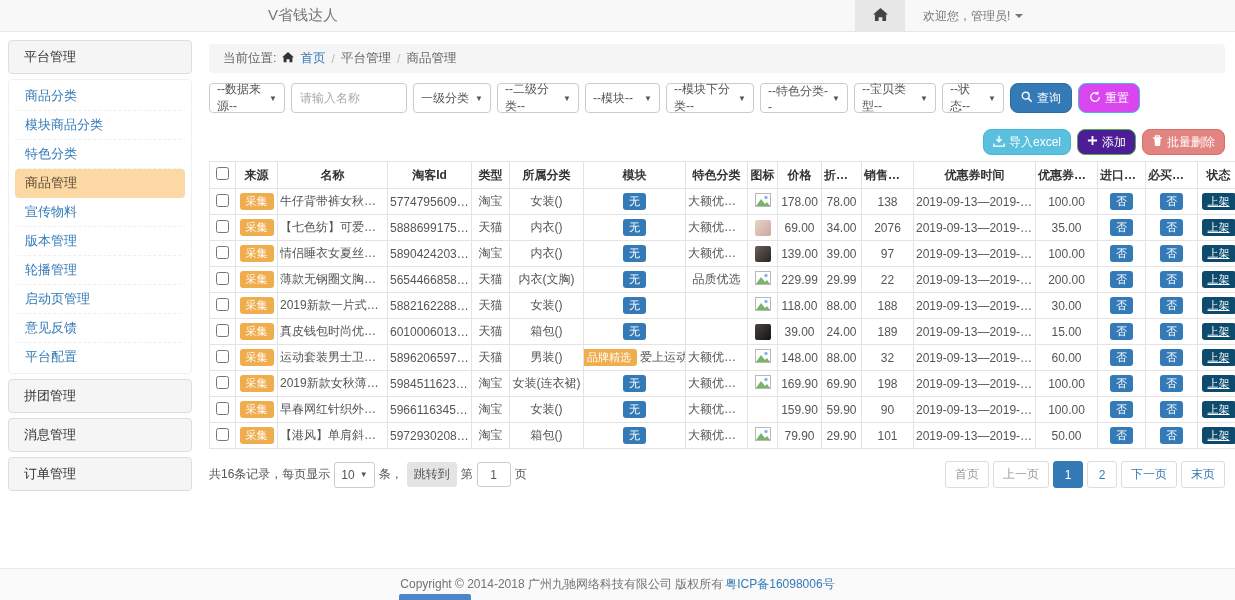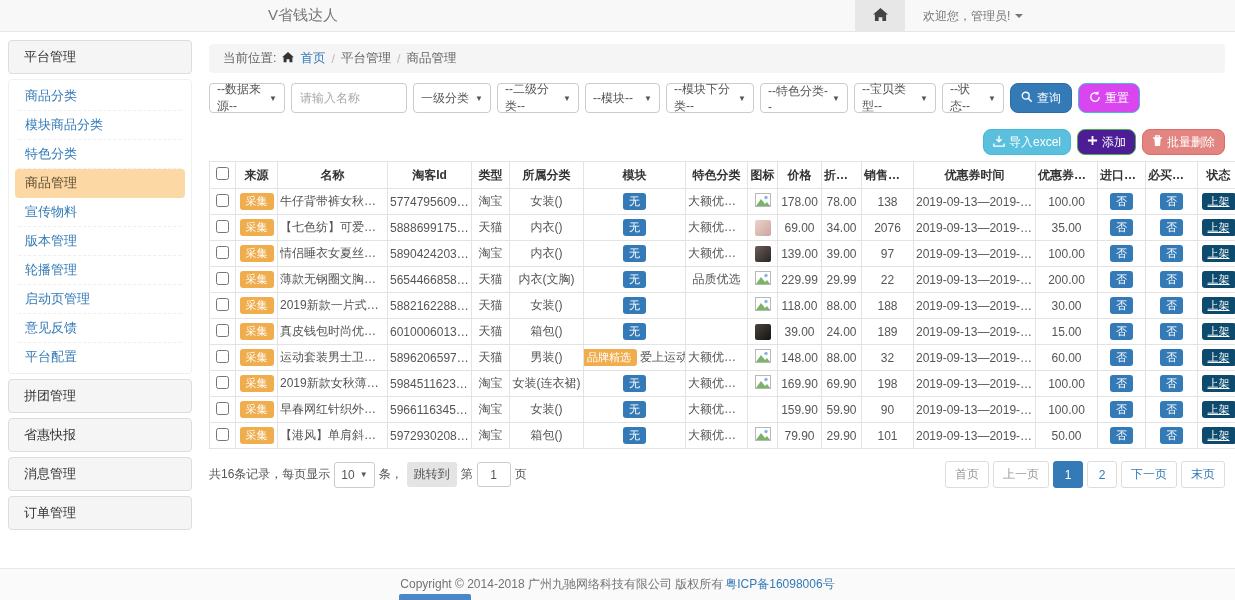--- a/index.html
+++ b/index.html
@@ -108,21 +108,20 @@
             <div class="submenu-item">特色分类</div>
             <div class="submenu-item active">商品管理</div>
             <div class="submenu-item">宣传物料</div>
             <div class="submenu-item">版本管理</div>
             <div class="submenu-item">轮播管理</div>
             <div class="submenu-item">启动页管理</div>
             <div class="submenu-item">意见反馈</div>
             <div class="submenu-item">平台配置</div>
           </div>
           <div class="side-panel">拼团管理</div>
-          <div class="side-panel">省惠快报</div>
           <div class="side-panel">消息管理</div>
           <div class="side-panel">订单管理</div>
         </nav>
     </aside>
 
     <main class="main">
 
       <div class="breadcrumb">
         <span>当前位置:</span>
         <span>

